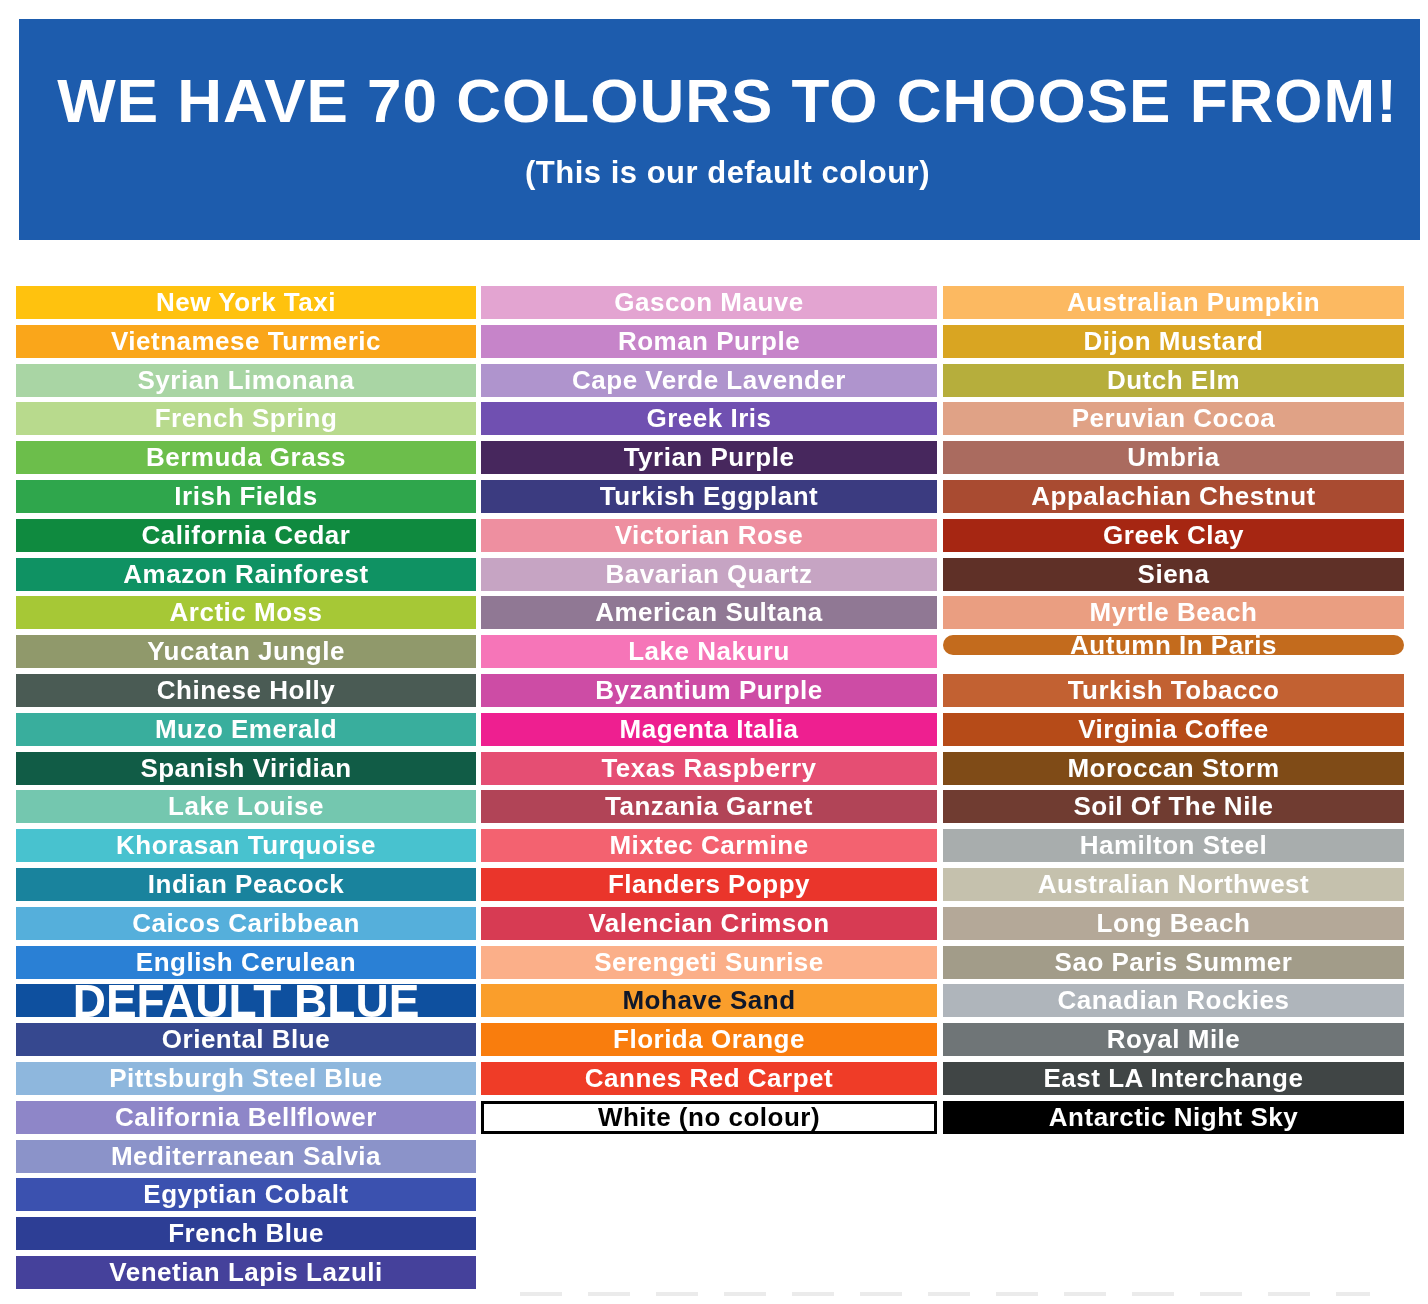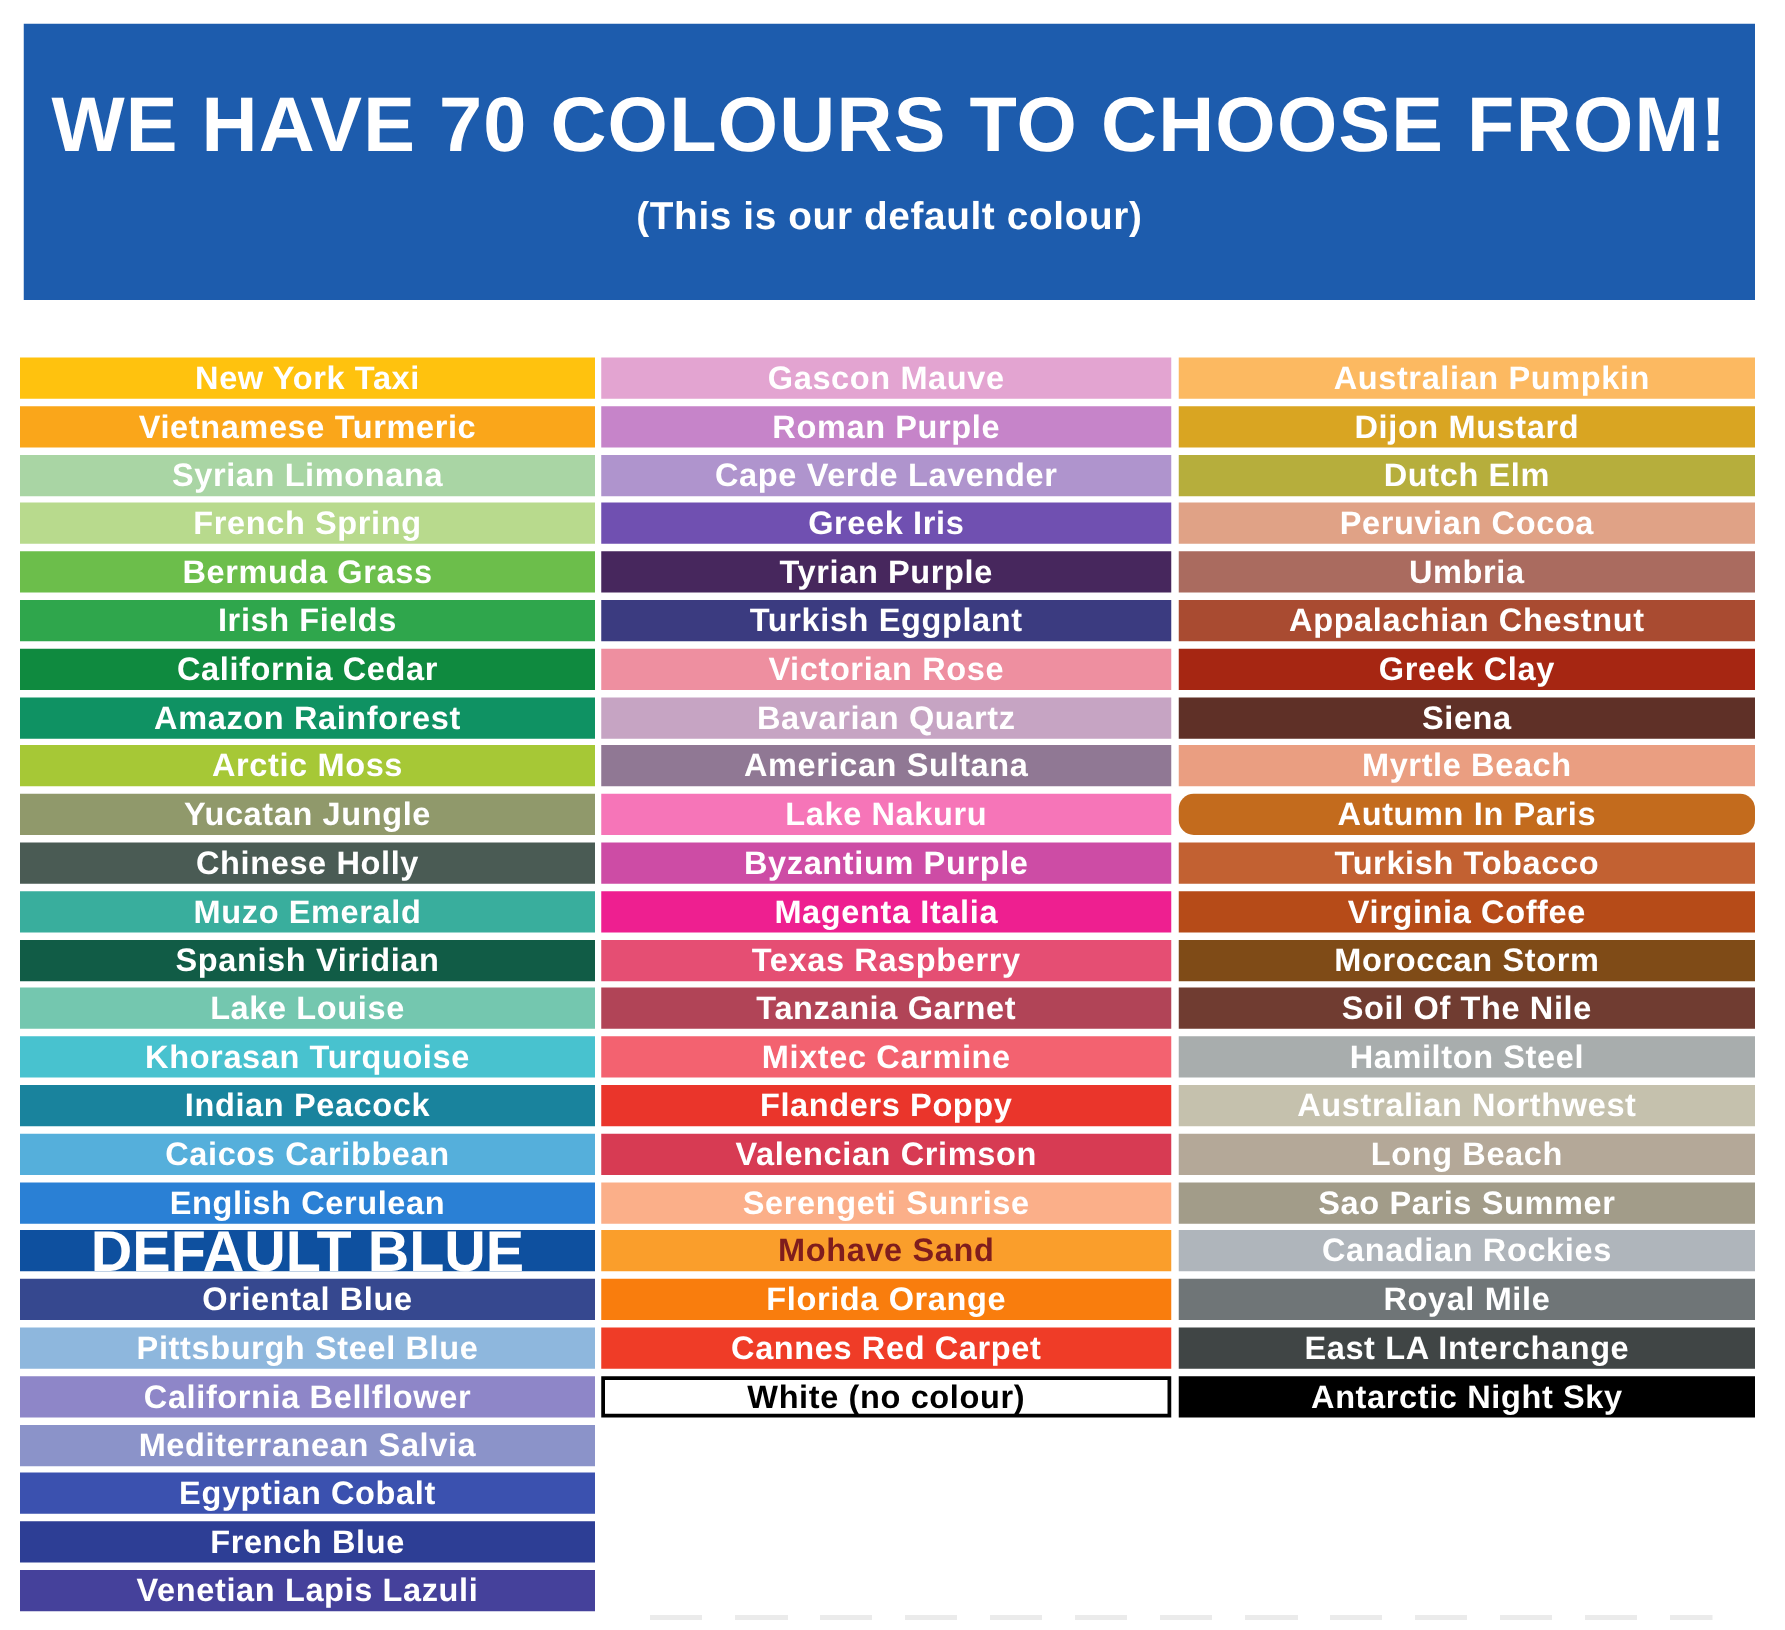--- a/index.html
+++ b/index.html
@@ -66,21 +66,21 @@
       #e6e6e6 0px, #e6e6e6 42px,
       transparent 42px, transparent 68px);
     opacity: 0.8;
   }
 </style>
 </head>
 <body>
 
 <div id="page">
 
-  <div id="header" style="background: rgb(29, 92, 173); color: rgb(255, 255, 255);">
+  <div id="header" style="background: rgb(29, 92, 173); color: rgb(255, 255, 255); padding-left: 16px;">
     <div class="title">WE HAVE 70 COLOURS TO CHOOSE FROM!</div>
     <div class="subtitle">(This is our default colour)</div>
   </div>
 
   <div id="col-0" class="swatch-col">
       <div class="swatch" style="top: 0px; height: 33px; background: rgb(255, 194, 14); color: rgb(255, 255, 255);">
         <span>New York Taxi</span>
       </div>
       <div class="swatch" style="top: 39px; height: 33px; background: rgb(250, 166, 26); color: rgb(255, 255, 255);">
         <span>Vietnamese Turmeric</span>
@@ -206,21 +206,21 @@
       </div>
       <div class="swatch" style="top: 582px; height: 33px; background: rgb(234, 53, 43); color: rgb(255, 255, 255);">
         <span>Flanders Poppy</span>
       </div>
       <div class="swatch" style="top: 621px; height: 33px; background: rgb(215, 59, 83); color: rgb(255, 255, 255);">
         <span>Valencian Crimson</span>
       </div>
       <div class="swatch" style="top: 660px; height: 33px; background: rgb(251, 175, 137); color: rgb(255, 255, 255);">
         <span>Serengeti Sunrise</span>
       </div>
-      <div class="swatch" style="top: 698px; height: 33px; background: rgb(250, 158, 43); color: #7f1d1d;">
+      <div class="swatch" style="top: 698px; height: 33px; background: rgb(250, 158, 43); color: #0f172a;">
         <span>Mohave Sand</span>
       </div>
       <div class="swatch" style="top: 737px; height: 33px; background: rgb(249, 125, 13); color: rgb(255, 255, 255);">
         <span>Florida Orange</span>
       </div>
       <div class="swatch" style="top: 776px; height: 33px; background: rgb(239, 60, 39); color: rgb(255, 255, 255);">
         <span>Cannes Red Carpet</span>
       </div>
       <div class="swatch" style="top: 815px; height: 33px; background: rgb(255, 255, 255); color: rgb(0, 0, 0); border: 3px solid rgb(0, 0, 0);">
         <span>White (no colour)</span>
@@ -247,21 +247,21 @@
       </div>
       <div class="swatch" style="top: 233px; height: 33px; background: rgb(166, 38, 18); color: rgb(255, 255, 255);">
         <span>Greek Clay</span>
       </div>
       <div class="swatch" style="top: 272px; height: 33px; background: rgb(95, 48, 39); color: rgb(255, 255, 255);">
         <span>Siena</span>
       </div>
       <div class="swatch" style="top: 310px; height: 33px; background: rgb(234, 158, 129); color: rgb(255, 255, 255);">
         <span>Myrtle Beach</span>
       </div>
-      <div class="swatch" style="top: 349px; height: 33px; background: rgb(195, 107, 29); color: rgb(255, 255, 255); border-radius: 12px;">
+      <div class="swatch" style="top: 349px; height: 20px; background: rgb(195, 107, 29); color: rgb(255, 255, 255); border-radius: 12px;">
         <span>Autumn In Paris</span>
       </div>
       <div class="swatch" style="top: 388px; height: 33px; background: rgb(194, 97, 50); color: rgb(255, 255, 255);">
         <span>Turkish Tobacco</span>
       </div>
       <div class="swatch" style="top: 427px; height: 33px; background: rgb(182, 75, 24); color: rgb(255, 255, 255);">
         <span>Virginia Coffee</span>
       </div>
       <div class="swatch" style="top: 466px; height: 33px; background: rgb(127, 75, 23); color: rgb(255, 255, 255);">
         <span>Moroccan Storm</span>

